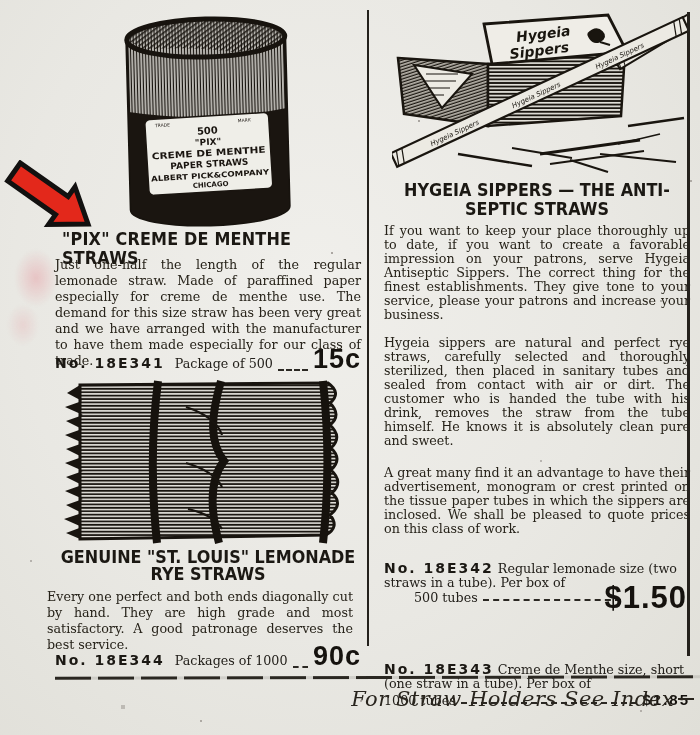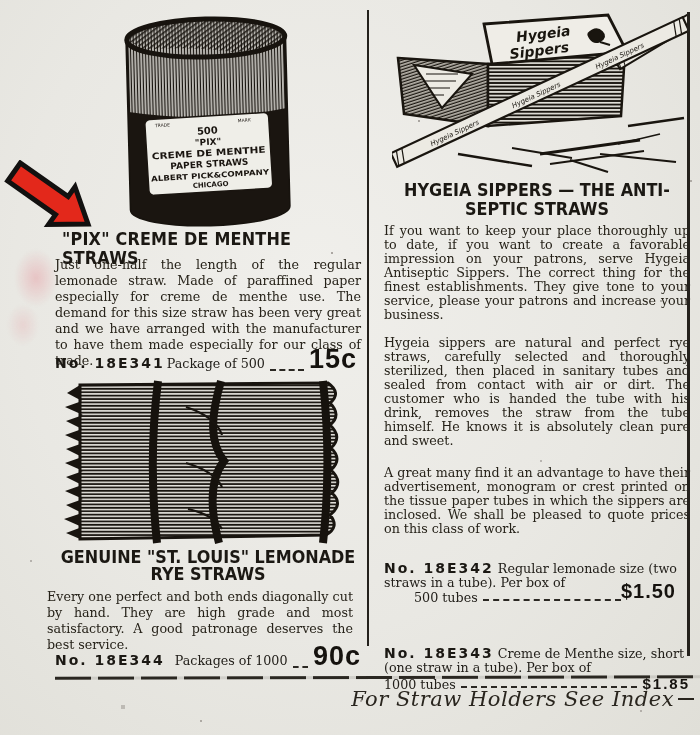--- a/index.html
+++ b/index.html
@@ -89,21 +89,21 @@
 
   <svg class="abs" style="left:2px;top:160px;" width="95" height="78" viewBox="0 0 95 78">
     <polygon points="5.7,21 18.3,3 66.1,36.6 73,26.8 86,64 46.6,64.4 53.5,54.6" fill="#e3281b" stroke="#121110" stroke-width="5" stroke-linejoin="miter"></polygon>
   </svg>
 
   <div class="abs heading" style="left:62px;top:233px;width:306px;font-size:16px;letter-spacing:.2px;"><span class="tall">"PIX" CREME DE MENTHE STRAWS</span></div>
   <div class="abs body-text" style="left:55px;top:257px;width:306px;">Just one-half the length of the regular lemonade straw.  Made of paraffined paper especially for creme de menthe use.  The demand for this size straw has been very great and we have arranged with the manufacturer to have them made especially for our class of trade.</div>
 
   <div class="abs price-row" style="left:55px;top:344px;width:306px;">
     <span class="item-no">No. 18E341</span>
-    <span class="desc" style="margin-left:2px;">Package of 500</span>
+    <span class="desc" style="margin-left:10px;">Package of 500</span>
     <span class="leader" style="width:34px;"></span>
     <span class="big-price" style="font-size:27px;">15c</span>
   </div>
 
   <svg class="abs" style="left:36px;top:377px;" width="318" height="170" viewBox="0 0 318 170">
     <defs>
       <pattern id="hl" width="5" height="3.4" patternUnits="userSpaceOnUse">
         <rect width="5" height="3.4" fill="#e7e5df"></rect>
           <rect y=".7" width="5" height="1.8" fill="#18140f"></rect>
       </pattern>
@@ -197,24 +197,24 @@
 
     <div class="abs item-block" style="left:384px;top:561px;width:306px;">
       <p class="item-text">
         <span class="item-no">No. 18E342</span>
         <span>Regular lemonade size (two straws in a tube).  Per box of</span>
       </p>
       <div class="price-row" style="width:212px;margin-left:30px;">
         <span class="desc">500 tubes</span>
         <span class="leader" style="flex:1;"></span>
       </div>
-      <span class="big-price" style="position:absolute;right:14px;top:19px;font-size:20px;">$1.50</span>
+      <span class="big-price" style="position:absolute;right:3px;top:19px;font-size:31px;">$1.50</span>
     </div>
 
-    <div class="abs item-block" style="left:384px;top:602px;width:306px;">
+    <div class="abs item-block" style="left:384px;top:618px;width:306px;">
       <p class="item-text">
         <span class="item-no">No. 18E343</span>
         <span>Creme de Menthe size, short (one straw in a tube).  Per box of</span>
       </p>
       <div class="price-row" style="width:306px;">
         <span class="desc">1000 tubes</span>
         <span class="leader" style="flex:1;"></span>
         <span class="big-price" style="font-size:15px;letter-spacing:2px;">$1.85</span>
       </div>
     </div>

